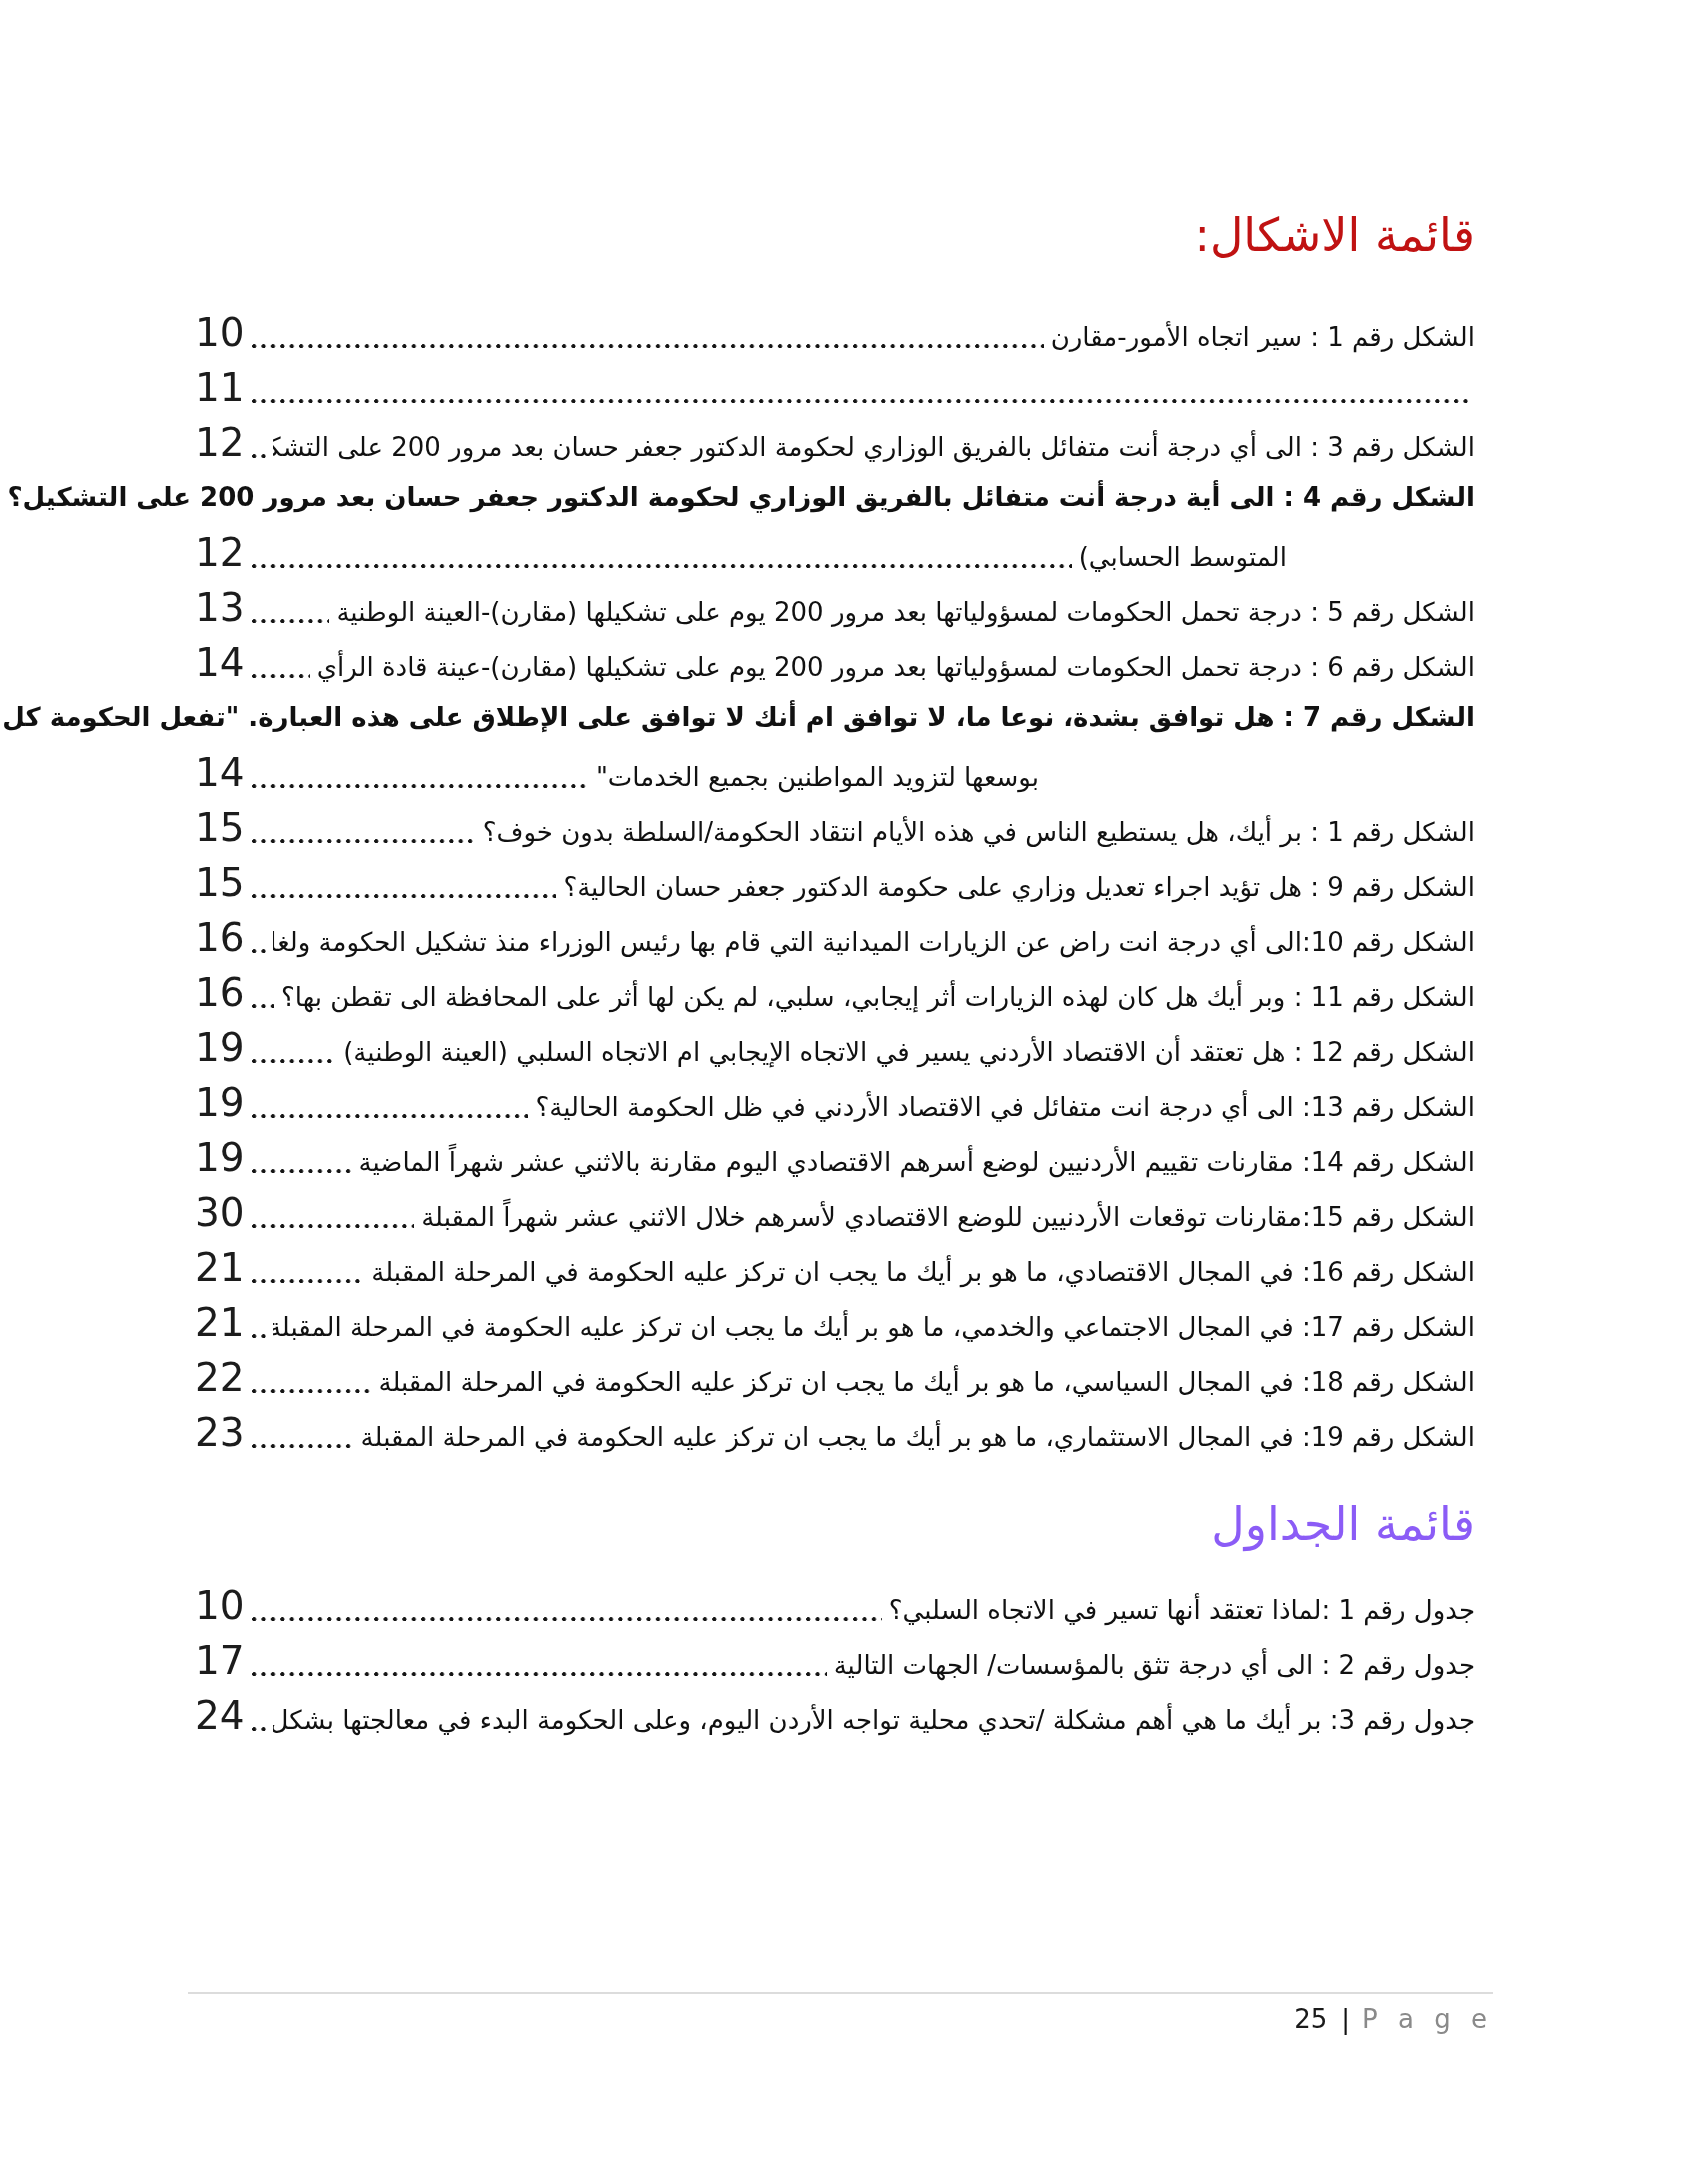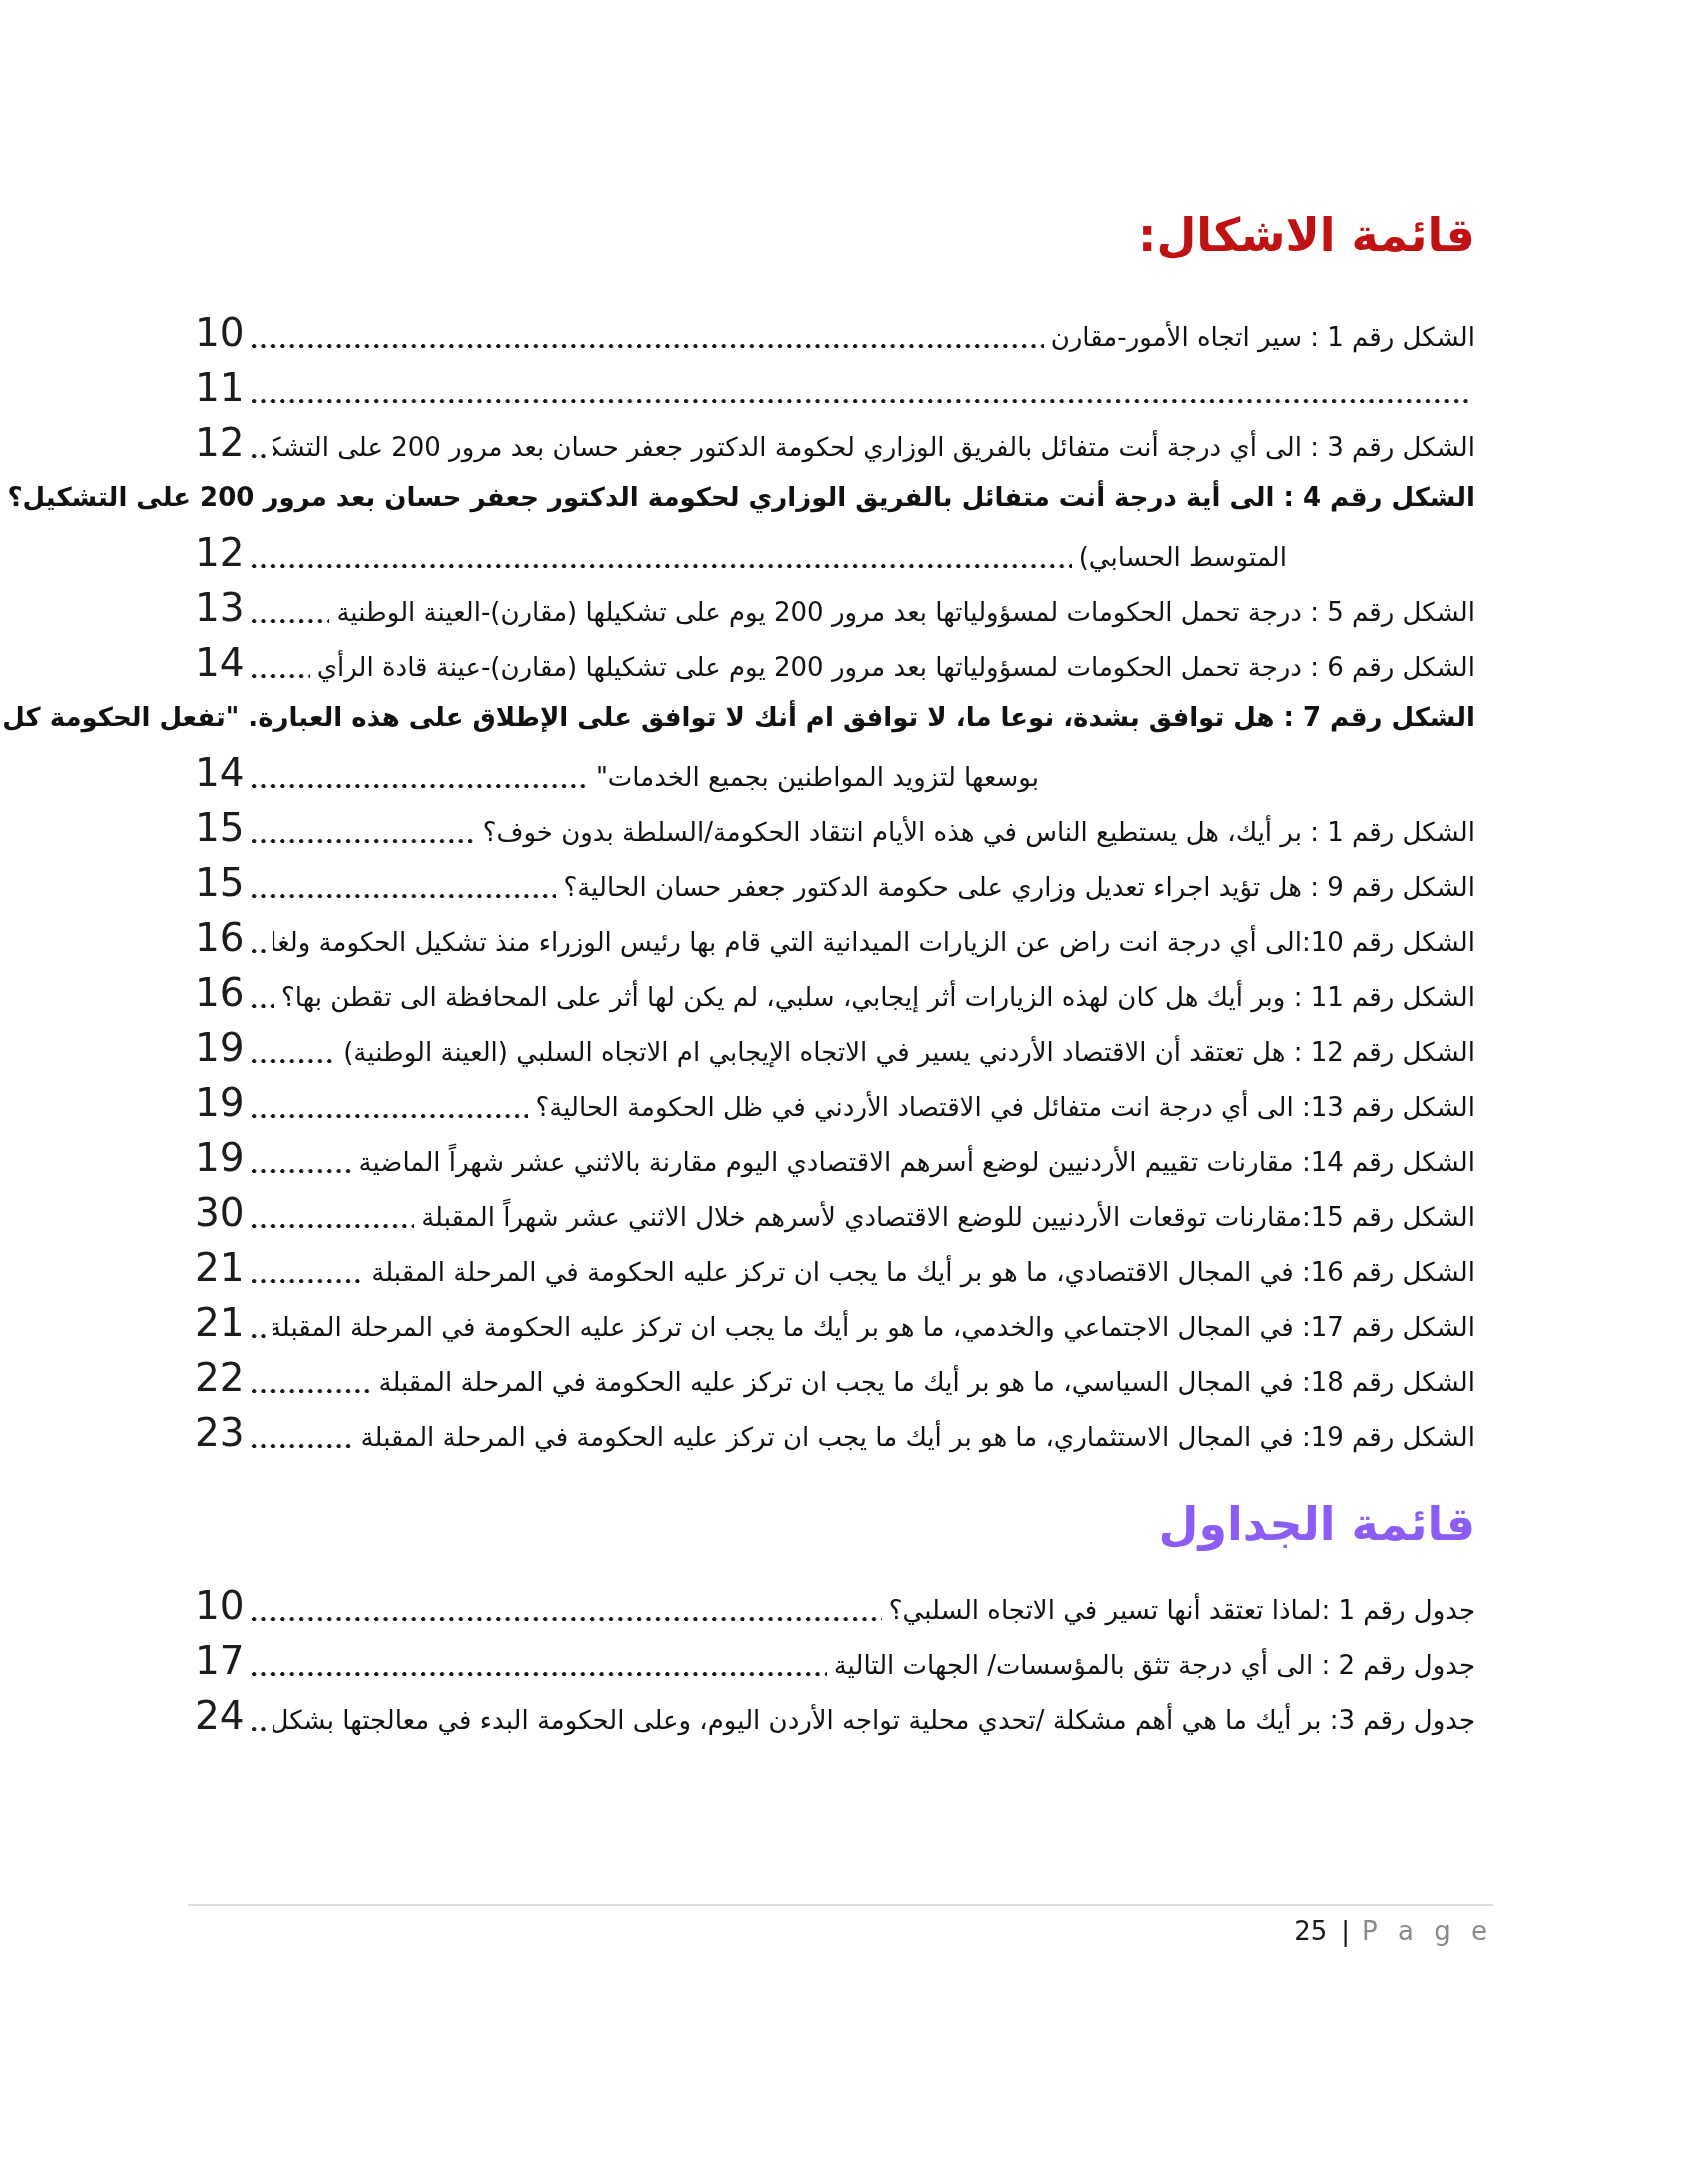--- a/index.html
+++ b/index.html
@@ -1,31 +1,31 @@
 <!DOCTYPE html>
 <html><head>
 <meta charset="utf-8">
 <style>
   html,body{margin:0;padding:0;background:#ffffff;}
   body{width:1683px;height:2178px;position:relative;font-family:"DejaVu Sans",sans-serif;color:#111;}
   .content{position:absolute;left:195px;right:208px;top:0;direction:rtl;}
-  h1.red-title{margin:0;font-size:46px;font-weight:700;text-align:right;line-height:84px;height:84px;letter-spacing:-1px;}
+  h1.red-title{margin:0;font-size:46px;font-weight:400;text-align:right;line-height:84px;height:84px;letter-spacing:-1px;}
   h1.t1{margin-top:193px;}
   h1.t2{margin-top:22px;}
   .toc{direction:rtl;}
   .toc.figures{margin-top:28px;}
   .toc.tables{margin-top:12px;}
   .toc-row{display:flex;align-items:baseline;height:55px;line-height:55px;}
   .toc-entry2 .l1{font-size:26px;font-weight:700;height:55px;line-height:55px;white-space:nowrap;text-align:right;}
   .t{font-size:26px;font-weight:400;white-space:nowrap;overflow:hidden;flex:0 1 auto;}
   .dots{flex:1 1 14px;min-width:14px;align-self:stretch;margin:0 7px;
         background-image:radial-gradient(circle at 2.2px 2.2px,#141414 1.8px,transparent 2.3px);
         background-size:9.4px 5px;background-repeat:repeat-x;background-position:left bottom 11px;}
   .num{font-weight:400;font-size:39px;color:#1c1c1c;flex:0 0 auto;}
-  .footer{position:absolute;left:188px;right:190px;top:1904px;border-top:2px solid #dcdcdc;
+  .footer{position:absolute;left:188px;right:190px;top:1992px;border-top:2px solid #dcdcdc;
           padding-top:10px;text-align:right;direction:ltr;font-size:26px;}
   .footer .pnum{color:#1a1a1a;}
   .footer .sep{color:#111;margin:0 12px 0 14px;}
   .footer .pword{color:#8a8a8a;letter-spacing:6px;}
 </style>
 </head>
 <body>
 
 <div class="page">
   <div class="content">

